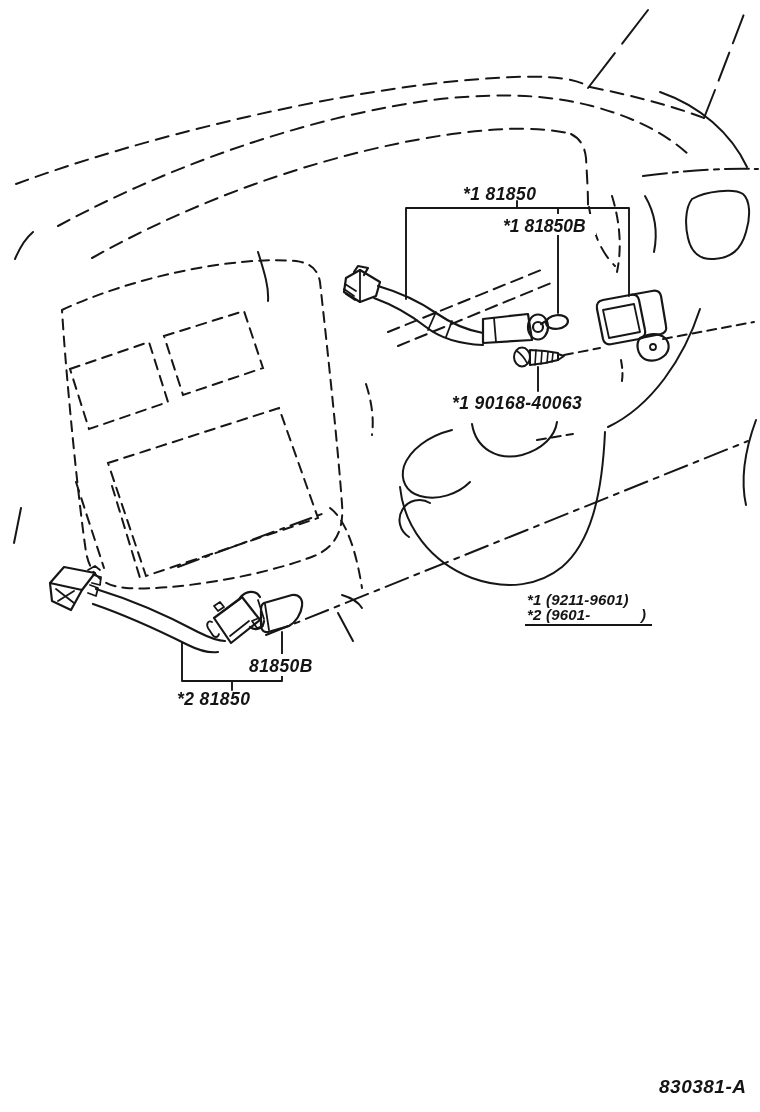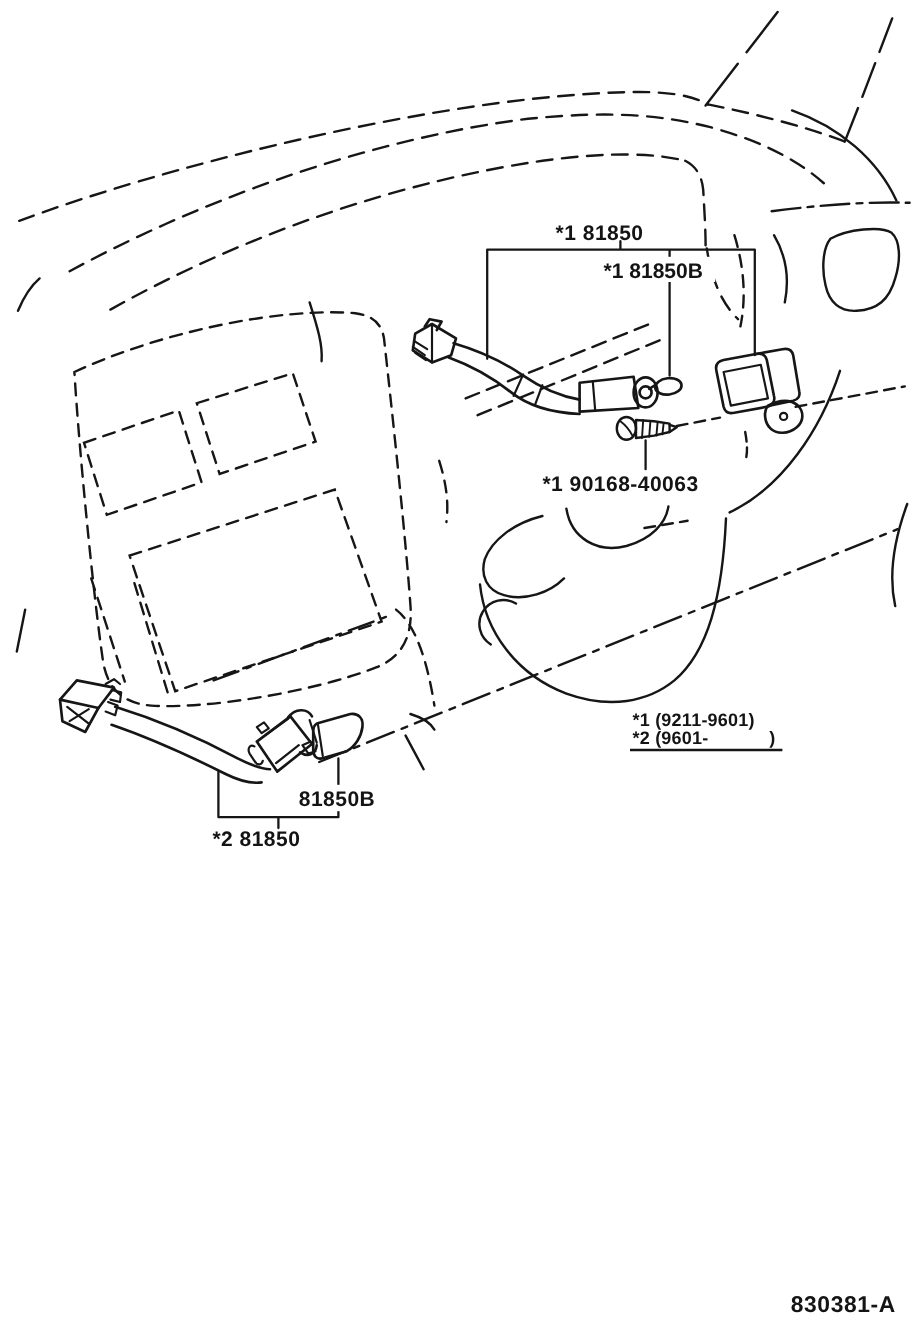--- a/index.html
+++ b/index.html
@@ -1,17 +1,17 @@
 <!DOCTYPE html>
 <html><head>
 <meta charset="utf-8">
 <style>
   html,body{margin:0;padding:0;background:#ffffff;}
   .page{position:relative;width:760px;height:1112px;background:#ffffff;overflow:hidden;
-        font-family:"Liberation Sans", sans-serif;}
+        font-family:"Liberation Sans", sans-serif;font-style:italic;}
   svg{display:block;}
   svg text{font-family:"Liberation Sans", sans-serif;font-weight:bold;fill:#141414;}
   .lbl{font-size:17.5px;letter-spacing:0.4px;}
   .lbl-tight{font-size:17.5px;letter-spacing:0px;}
   .note{font-size:15px;letter-spacing:0.2px;}
   .code{font-size:19px;letter-spacing:0.5px;}
 </style>
 </head>
 <body>
 

